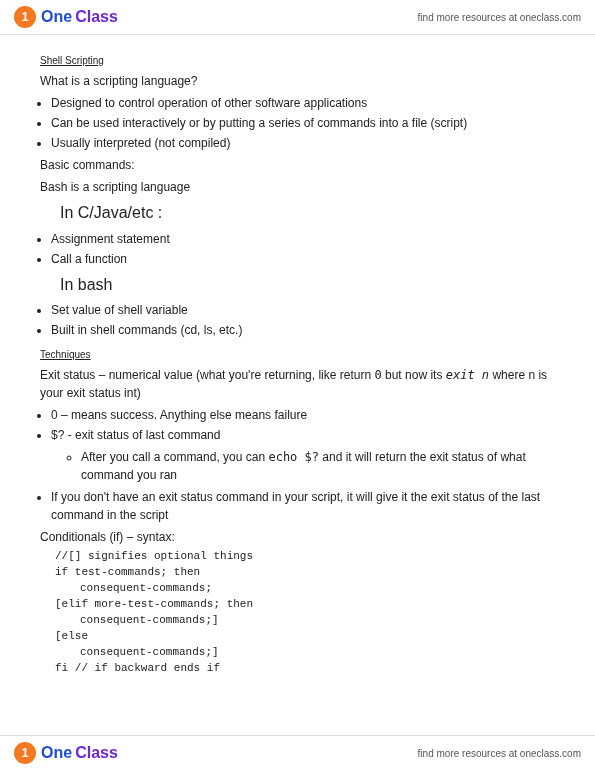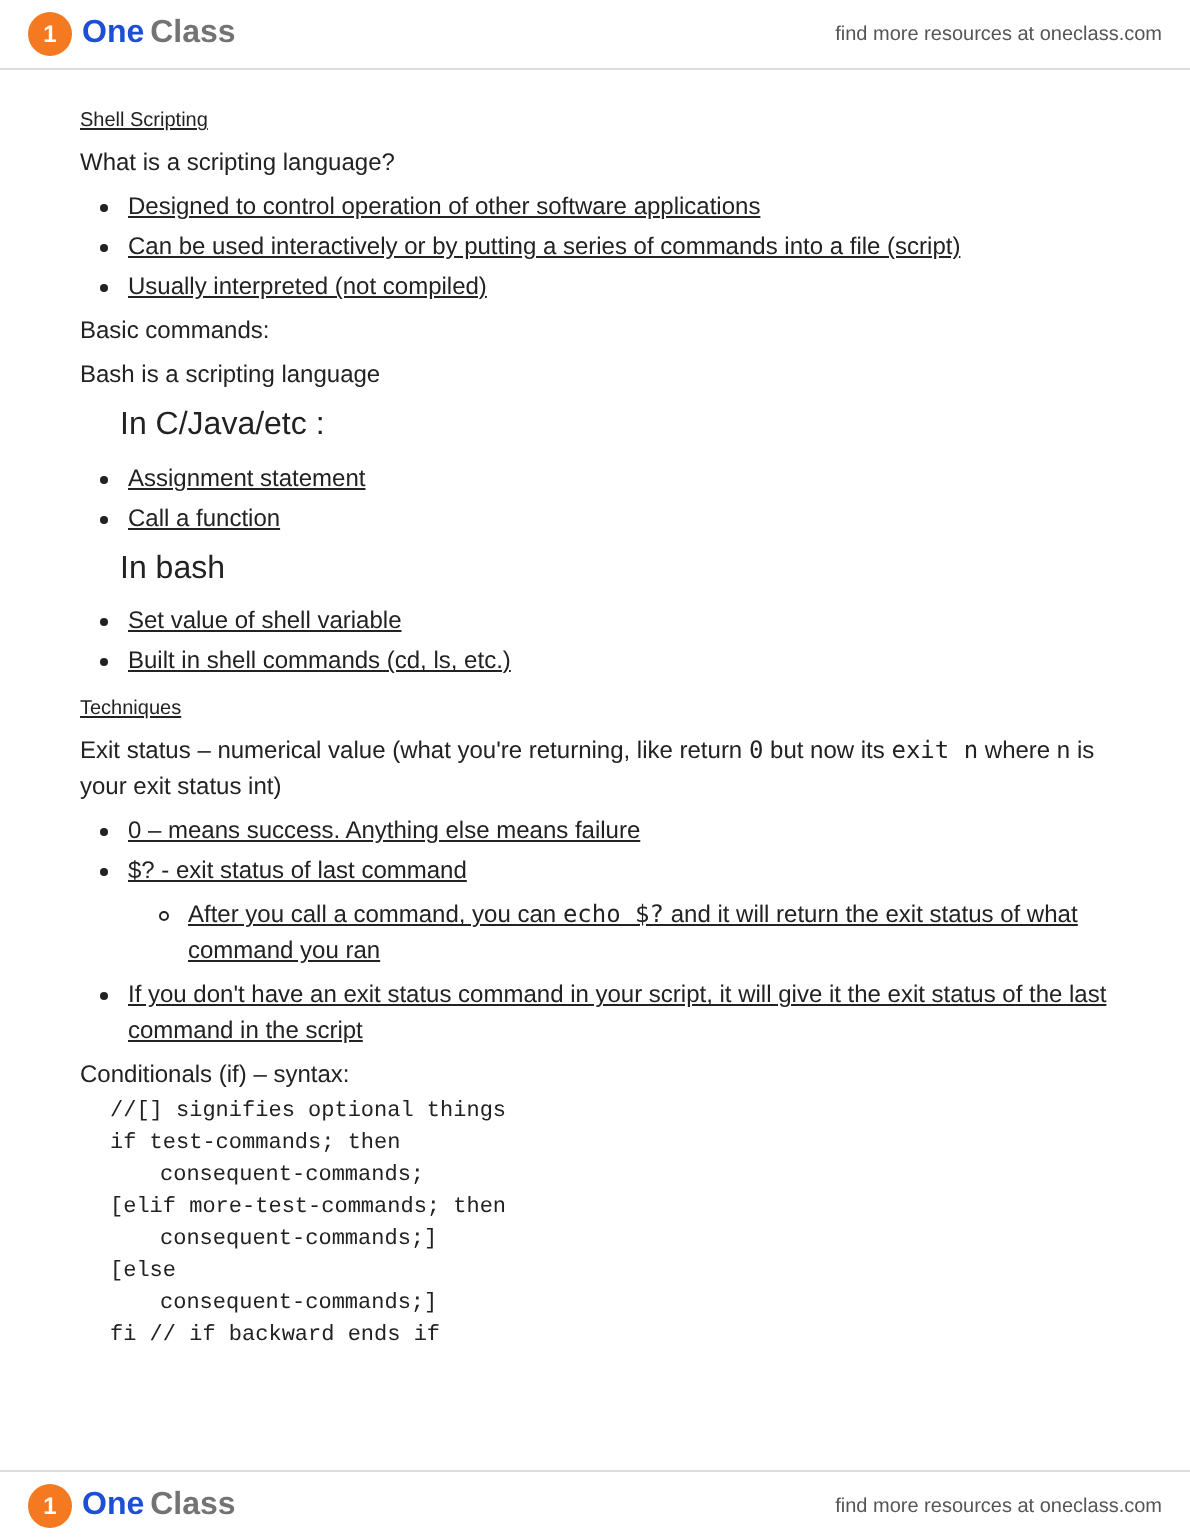--- a/index.html
+++ b/index.html
@@ -39,21 +39,21 @@
       color: #333;
     }
     .logo-one {
       color: #1d4ed8;
       font-weight: bold;
       font-size: 16px;
     }
     .logo-class {
       font-weight: bold;
       font-size: 16px;
-      color: #737373;
+      color: #6d28d9;
     }
     .logo-circle {
       width: 22px;
       height: 22px;
       background: #f47920;
       border-radius: 50%;
       display: inline-flex;
       align-items: center;
       justify-content: center;
       color: white;
@@ -74,23 +74,22 @@
       font-size: 10px;
       text-decoration: underline;
       margin: 10px 0 6px 0;
     }
     p {
       margin: 4px 0;
       font-size: 12px;
       line-height: 1.5;
     }
     ul {
-      margin: 4px 0 4px 24px;
+      margin: 4px 0 4px 11px;
       list-style-type: disc;
-      text-decoration: underline;
     }
     ul li {
       font-size: 12px;
       line-height: 1.5;
       margin: 2px 0;
     }
     ul.sub-list {
       list-style-type: circle;
       margin-left: 30px;
     }
@@ -147,21 +146,21 @@
 
   <p class="label-indent">In bash</p>
   <ul>
     <li>Set value of shell variable</li>
     <li>Built in shell commands (cd, ls, etc.)</li>
   </ul>
 
 
   <div class="section-title">Techniques</div>
 
-  <p>Exit status – numerical value (what you're returning, like return <span style="font-family:monospace;">0</span> but now its <span style="font-family:monospace;">exit n</span> where n is your exit status int)</p>
+  <p>Exit status – numerical value (what you're returning, like return <span style="font-family:monospace;">0</span> but now its <span style="font-family:monospace;font-style:italic;">exit n</span> where n is your exit status int)</p>
 
   <ul>
     <li>0 – means success. Anything else means failure</li>
     <li>$? - exit status of last command
       <ul class="sub-list">
         <li>After you call a command, you can <span style="font-family:monospace;">echo $?</span> and it will return the exit status of what command you ran</li>
       </ul>
     </li>
     <li>If you don't have an exit status command in your script, it will give it the exit status of the last command in the script</li>
   </ul>

